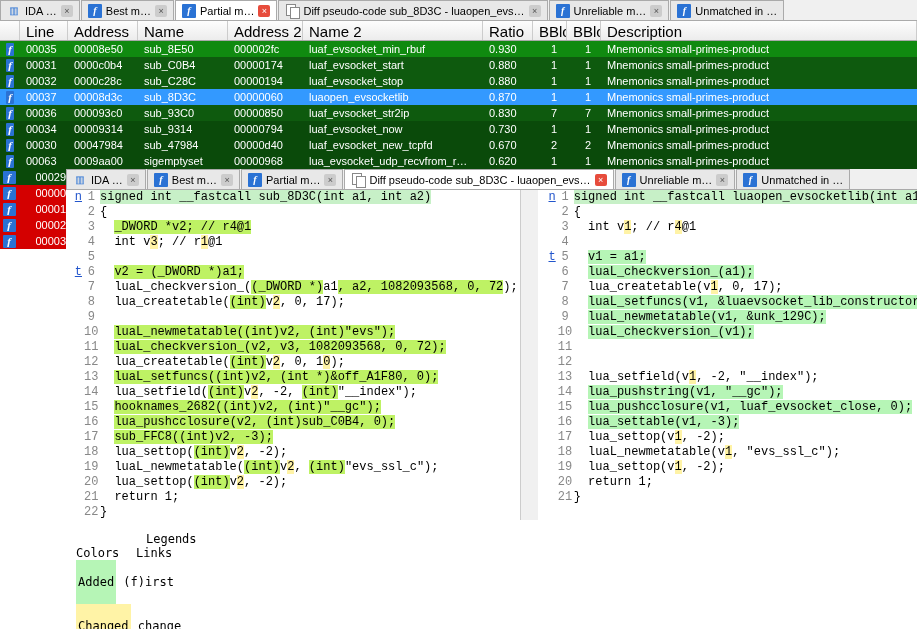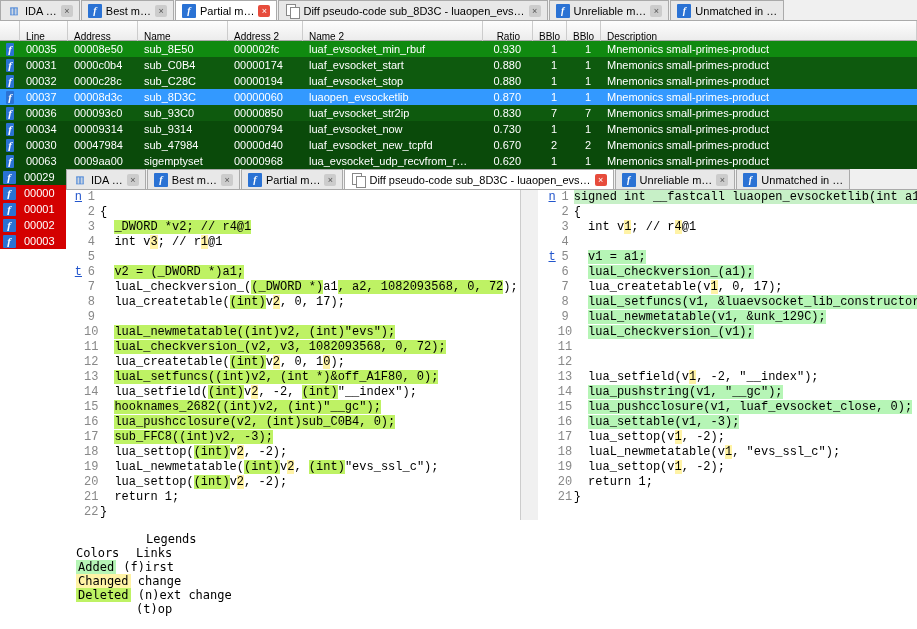--- a/index.html
+++ b/index.html
@@ -11,56 +11,56 @@
   .tab .close { width: 12px; height: 12px; background: #ccc; border-radius: 2px; display: inline-flex; align-items: center; justify-content: center; font-size: 9px; color: #555; }
   .tab .close.red { background: #e74c3c; color: #fff; }
   .ida-icon { color: #2a72d4; }
   .f-icon { background:#2a72d4; color:#fff; width:13px; height:13px; font-style: italic; font-weight:bold; font-family: Georgia,serif; border-radius:1px; line-height:13px; text-align:center; }
   .diff-icon { display:inline-block; width:13px; height:13px; position:relative; }
   .diff-icon::before, .diff-icon::after { content:""; position:absolute; width:8px; height:10px; border:1px solid #888; background:#fff; }
   .diff-icon::before { left:0; top:0; }
   .diff-icon::after { left:4px; top:3px; }
 
   .grid-header { display: flex; background: linear-gradient(#fdfdfd,#ececec); border-bottom:1px solid #aaa; height:20px; }
-  .grid-header .col { border-right:1px solid #ccc; padding:10px 6px; font-size:10px; overflow:hidden; white-space:nowrap; }
+  .grid-header .col { border-right:1px solid #ccc; padding:2px 6px; font-size:15px; overflow:hidden; white-space:nowrap; }
   .grid-body { }
   .row { display:flex; height:16px; align-items:center; color:#fff; font-size:11px; }
   .row .cell { padding:0 6px; overflow:hidden; white-space:nowrap; }
   .row .iconcell { width:20px; display:flex; align-items:center; justify-content:center; }
   .row.green-dark { background:#0e5a0e; }
   .row.green-darker { background:#0a4a0a; }
   .row.green { background:#108a10; }
   .row.sel { background:#3399ff; }
   .row.red { background:#d40000; }
 
   .c-line   { width:48px; }
   .c-icon   { width:20px; }
   .c-addr   { width:70px; }
   .c-name   { width:90px; }
   .c-addr2  { width:75px; }
   .c-name2  { width:180px; }
-  .c-ratio  { width:50px; text-align:right; padding-right:12px !important; }
+  .c-ratio  { width:50px; padding-right:12px !important; }
   .c-bbl1   { width:34px; text-align:right; padding-right:10px !important; }
   .c-bbl2   { width:34px; text-align:right; padding-right:10px !important; }
   .c-desc   { flex:1; }
 
   .code-container { display:flex; gap:2px; padding:0 0 6px 0; font-family: Consolas, "Courier New", monospace; font-size:12px; }
   .pane { flex:1; background:#fff; }
   .codeline { display:flex; white-space:pre; line-height:15px; height:15px; }
   .gut { width:18px; text-align:right; color:#888; user-select:none; padding-right:2px; }
   .gut.u { text-decoration: underline; color:#2255cc; }
   .gut2 { width:14px; text-align:right; color:#888; padding-right:3px; }
   .src { padding-left:2px; }
   .hl-add { background:#b6f5b6; }
   .hl-del { background:#bef264; }
   .hl-chg { background:#fff3a6; }
   .hl-sig { background:#c7f0c7; display:inline; }
-  .num { color:#1a7a1a; }
+  .num { color:#1a7a1a;text-align:right; }
   .legend { font-family: Consolas, monospace; font-size:12px; padding:6px 10px; }
-  .legend .tag { display:inline-block; padding:0 2px; }
+  .legend .tag { display:inline-block; padding:15px 2px; }
   .scroll-gap { width:18px; background:#f0f0f0; border-left:1px solid #ccc; }
   .after-rows { display:flex; }
   .strip-col { width:66px; }
   .strip-col .r { display:flex; height:16px; align-items:center; }
   .strip-col .r .ibox { width:18px; display:flex; align-items:center; justify-content:center; }
   .strip-col .r .num { width:48px; padding-left:6px; color:#fff; font-size:11px; }
 </style>
 </head>
 <body>
 
@@ -288,21 +288,21 @@
           <span>Unreliable m…</span>
           <span class="close">×</span>
         </div>
         <div class="tab">
           <span class="ticon f-icon">f</span>
           <span>Unmatched in …</span>
         </div>
       </div>
     <div class="code-container">
       <div class="pane" id="left-pane">
-          <div class="codeline"><span class="gut u">n</span><span class="gut2">1</span></div>
+          <div class="codeline"><span class="gut u">n</span><span class="gut2">1</span><span class="src"><span class="hl-sig">signed int __fastcall sub_8D3C(int a1, int a2)</span></span></div>
           <div class="codeline"><span class="gut"></span><span class="gut2">2</span><span class="src">{</span></div>
           <div class="codeline"><span class="gut"></span><span class="gut2">3</span><span class="src">  <span class="hl-del">_DWORD *v2; // r4@1</span></span></div>
           <div class="codeline"><span class="gut"></span><span class="gut2">4</span><span class="src">  int v<span class="hl-chg">3</span>; // r<span class="hl-chg">1</span>@1</span></div>
           <div class="codeline"><span class="gut"></span><span class="gut2">5</span><span class="src"></span></div>
           <div class="codeline"><span class="gut u">t</span><span class="gut2">6</span><span class="src">  <span class="hl-del">v2 = (_DWORD *)a1;</span></span></div>
           <div class="codeline"><span class="gut"></span><span class="gut2">7</span><span class="src">  luaL_checkversion_(<span class="hl-del">(_DWORD *)</span>a1<span class="hl-del">, a2, 1082093568, 0, 72</span>);</span></div>
           <div class="codeline"><span class="gut"></span><span class="gut2">8</span><span class="src">  lua_createtable(<span class="hl-del">(int)</span>v<span class="hl-chg">2</span>, 0, 17);</span></div>
           <div class="codeline"><span class="gut"></span><span class="gut2">9</span></div>
           <div class="codeline"><span class="gut"></span><span class="gut2">10</span><span class="src">  <span class="hl-del">luaL_newmetatable((int)v2, (int)"evs");</span></span></div>
           <div class="codeline"><span class="gut"></span><span class="gut2">11</span><span class="src">  <span class="hl-del">luaL_checkversion_(v2, v3, 1082093568, 0, 72);</span></span></div>

